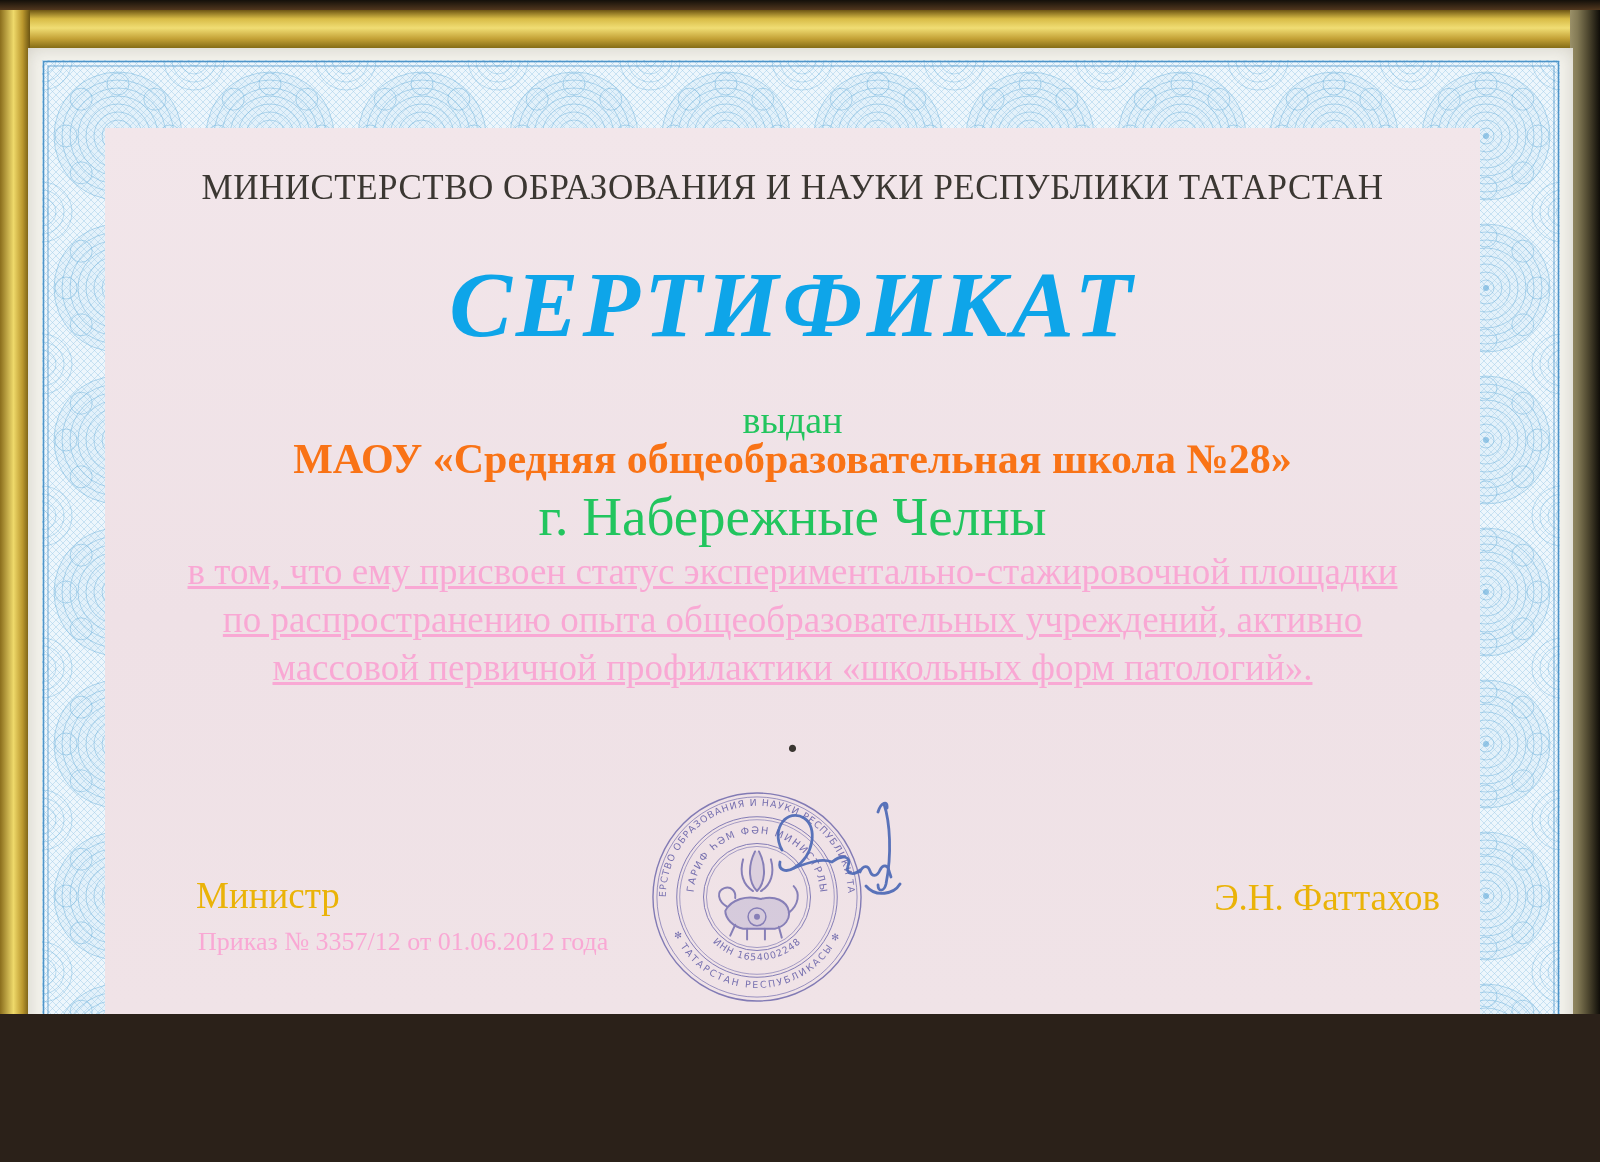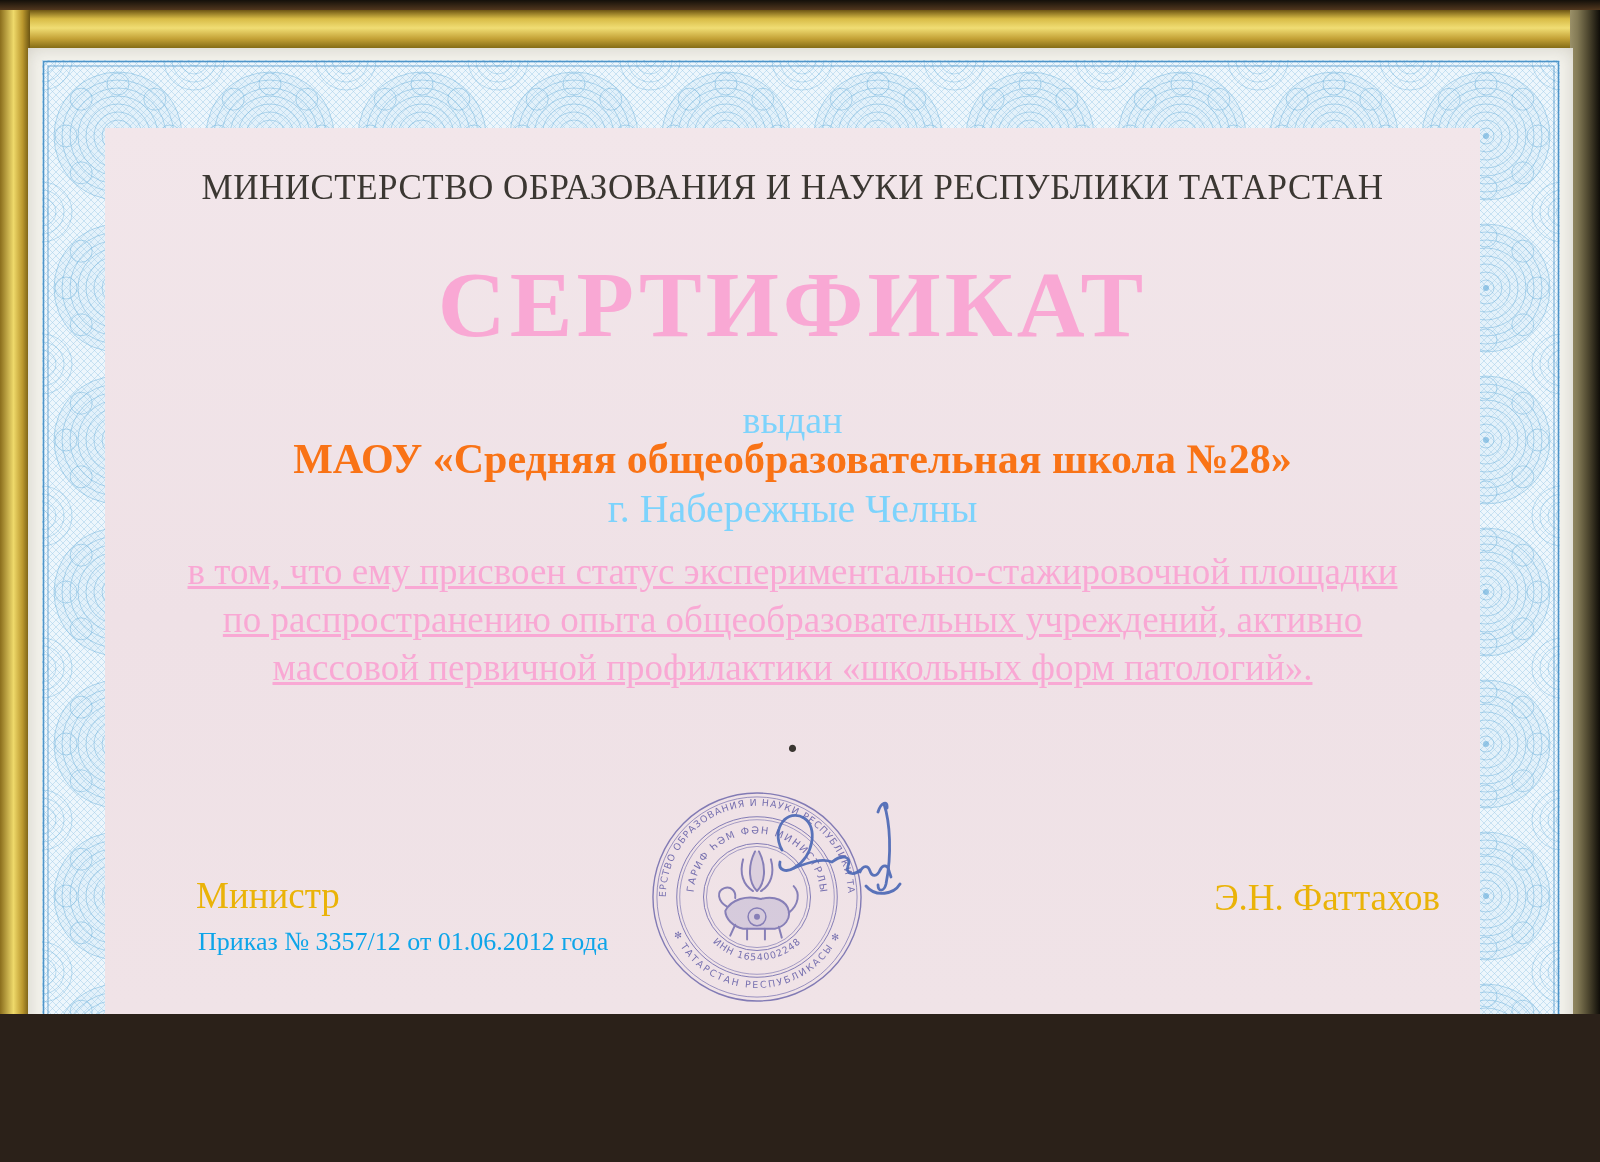--- a/index.html
+++ b/index.html
@@ -25,31 +25,31 @@
     background:linear-gradient(180deg,#3f310a,#a6862a 30%,#e2c855 60%,#8a6d20 90%,#4f3d0e);}
   .f-right{left:1570px;top:10px;width:30px;height:1132px;
     background:linear-gradient(270deg,#0f0d08,#4f4830 40%,#837a55 75%,#9a9068);}
   
   .paper{position:absolute;left:28px;top:48px;width:1545px;height:1050px;
     background:#f4f3ed;box-shadow:inset 0 0 18px rgba(90,80,60,.22);}
   .guilloche{position:absolute;left:42px;top:60px;}
   .pink{position:absolute;left:105px;top:128px;width:1375px;height:886px;
     background:linear-gradient(180deg,#f2e6ea,#efe1e6 55%,#f0e3e7);}
   
-  .cline{position:absolute;left:105px;width:1375px;text-align:center;color:#7dd3fc;}
+  .cline{position:absolute;left:105px;width:1375px;text-align:center;color:#22c55e;}
   .hdr{top:168px;font-size:35px;letter-spacing:.5px;color:#3b3732;}
-  .title{top:250px;font-size:94px;font-weight:bold;letter-spacing:4px;color:#f9a8d4;}
+  .title{top:250px;font-size:94px;font-weight:bold;letter-spacing:4px;color:#0ea5e9;font-style:italic;}
   .issued{top:398px;font-size:38px;}
   .recipient{top:435px;font-size:42px;font-weight:bold;color:#f97316;}
-  .city{top:485px;font-size:40px;}
+  .city{top:485px;font-size:55px;}
   .bodytxt{top:548px;font-size:37px;line-height:48px;color:#f9a8d4;text-decoration:underline;}
   .dot{top:712px;font-size:44px;font-weight:bold;color:#3a3631;}
   .abslab{position:absolute;color:#eab308;}
   .minister{left:196px;top:874px;font-size:37px;}
-  .order{left:198px;top:927px;font-size:26px;color:#0ea5e9;}
+  .order{left:198px;top:927px;font-size:26px;color:#f9a8d4;}
   .signer{left:1080px;top:876px;width:360px;text-align:right;font-size:37px;}
   .sealsvg{position:absolute;left:648px;top:788px;mix-blend-mode:multiply;}
   .signsvg{position:absolute;left:748px;top:788px;}
 </style>
 </head>
 <body>
 
 <div class="stage">
 
   <div class="wood-top"></div>

